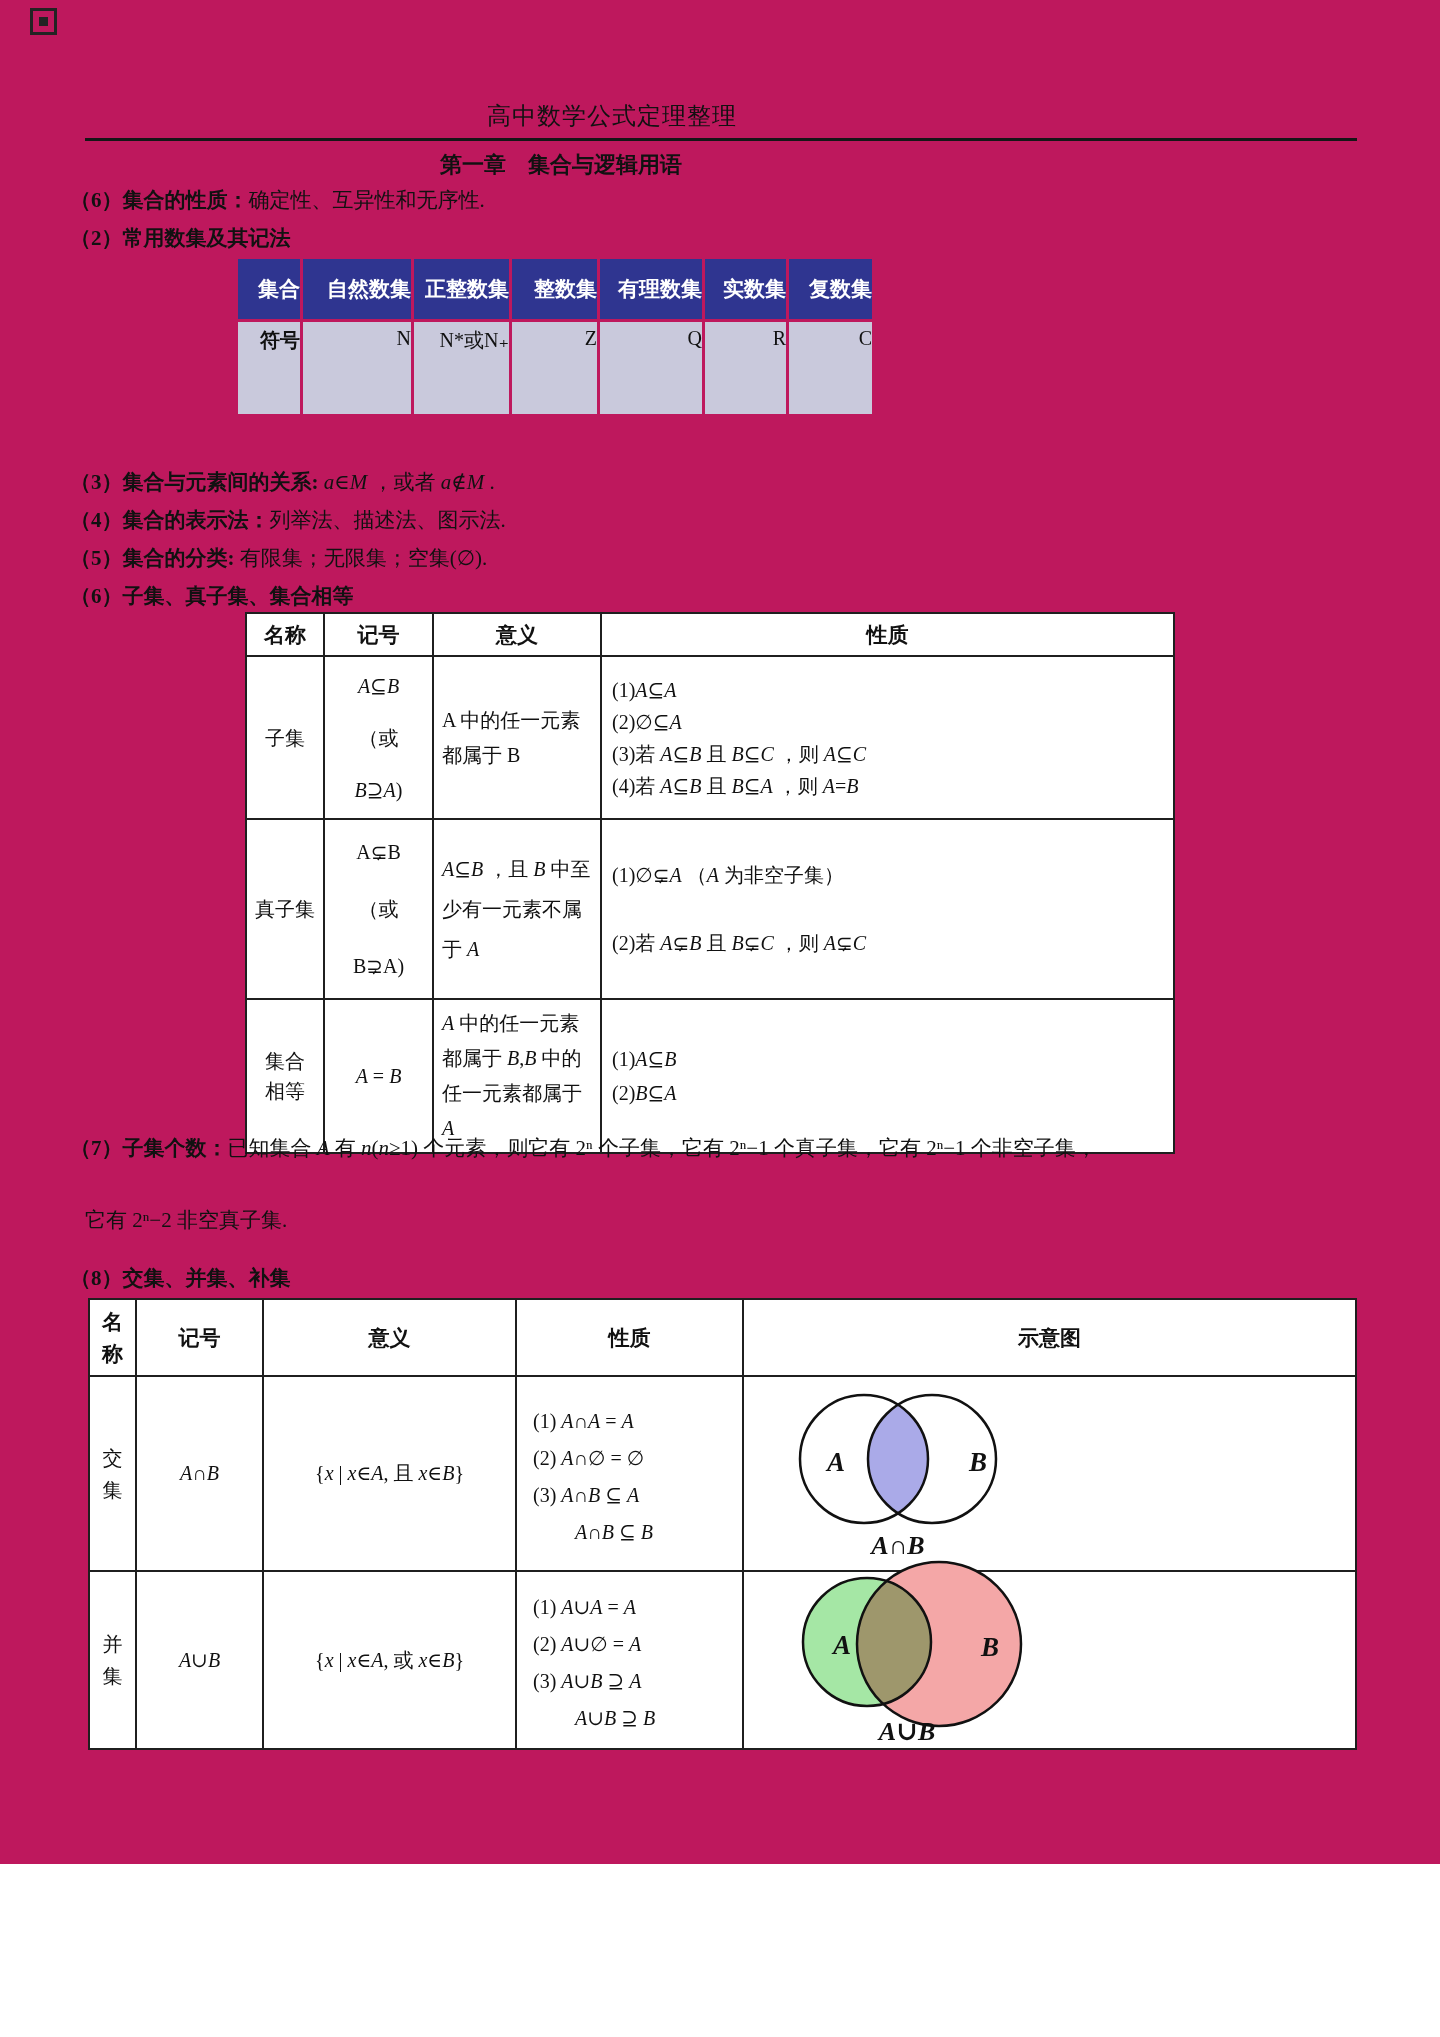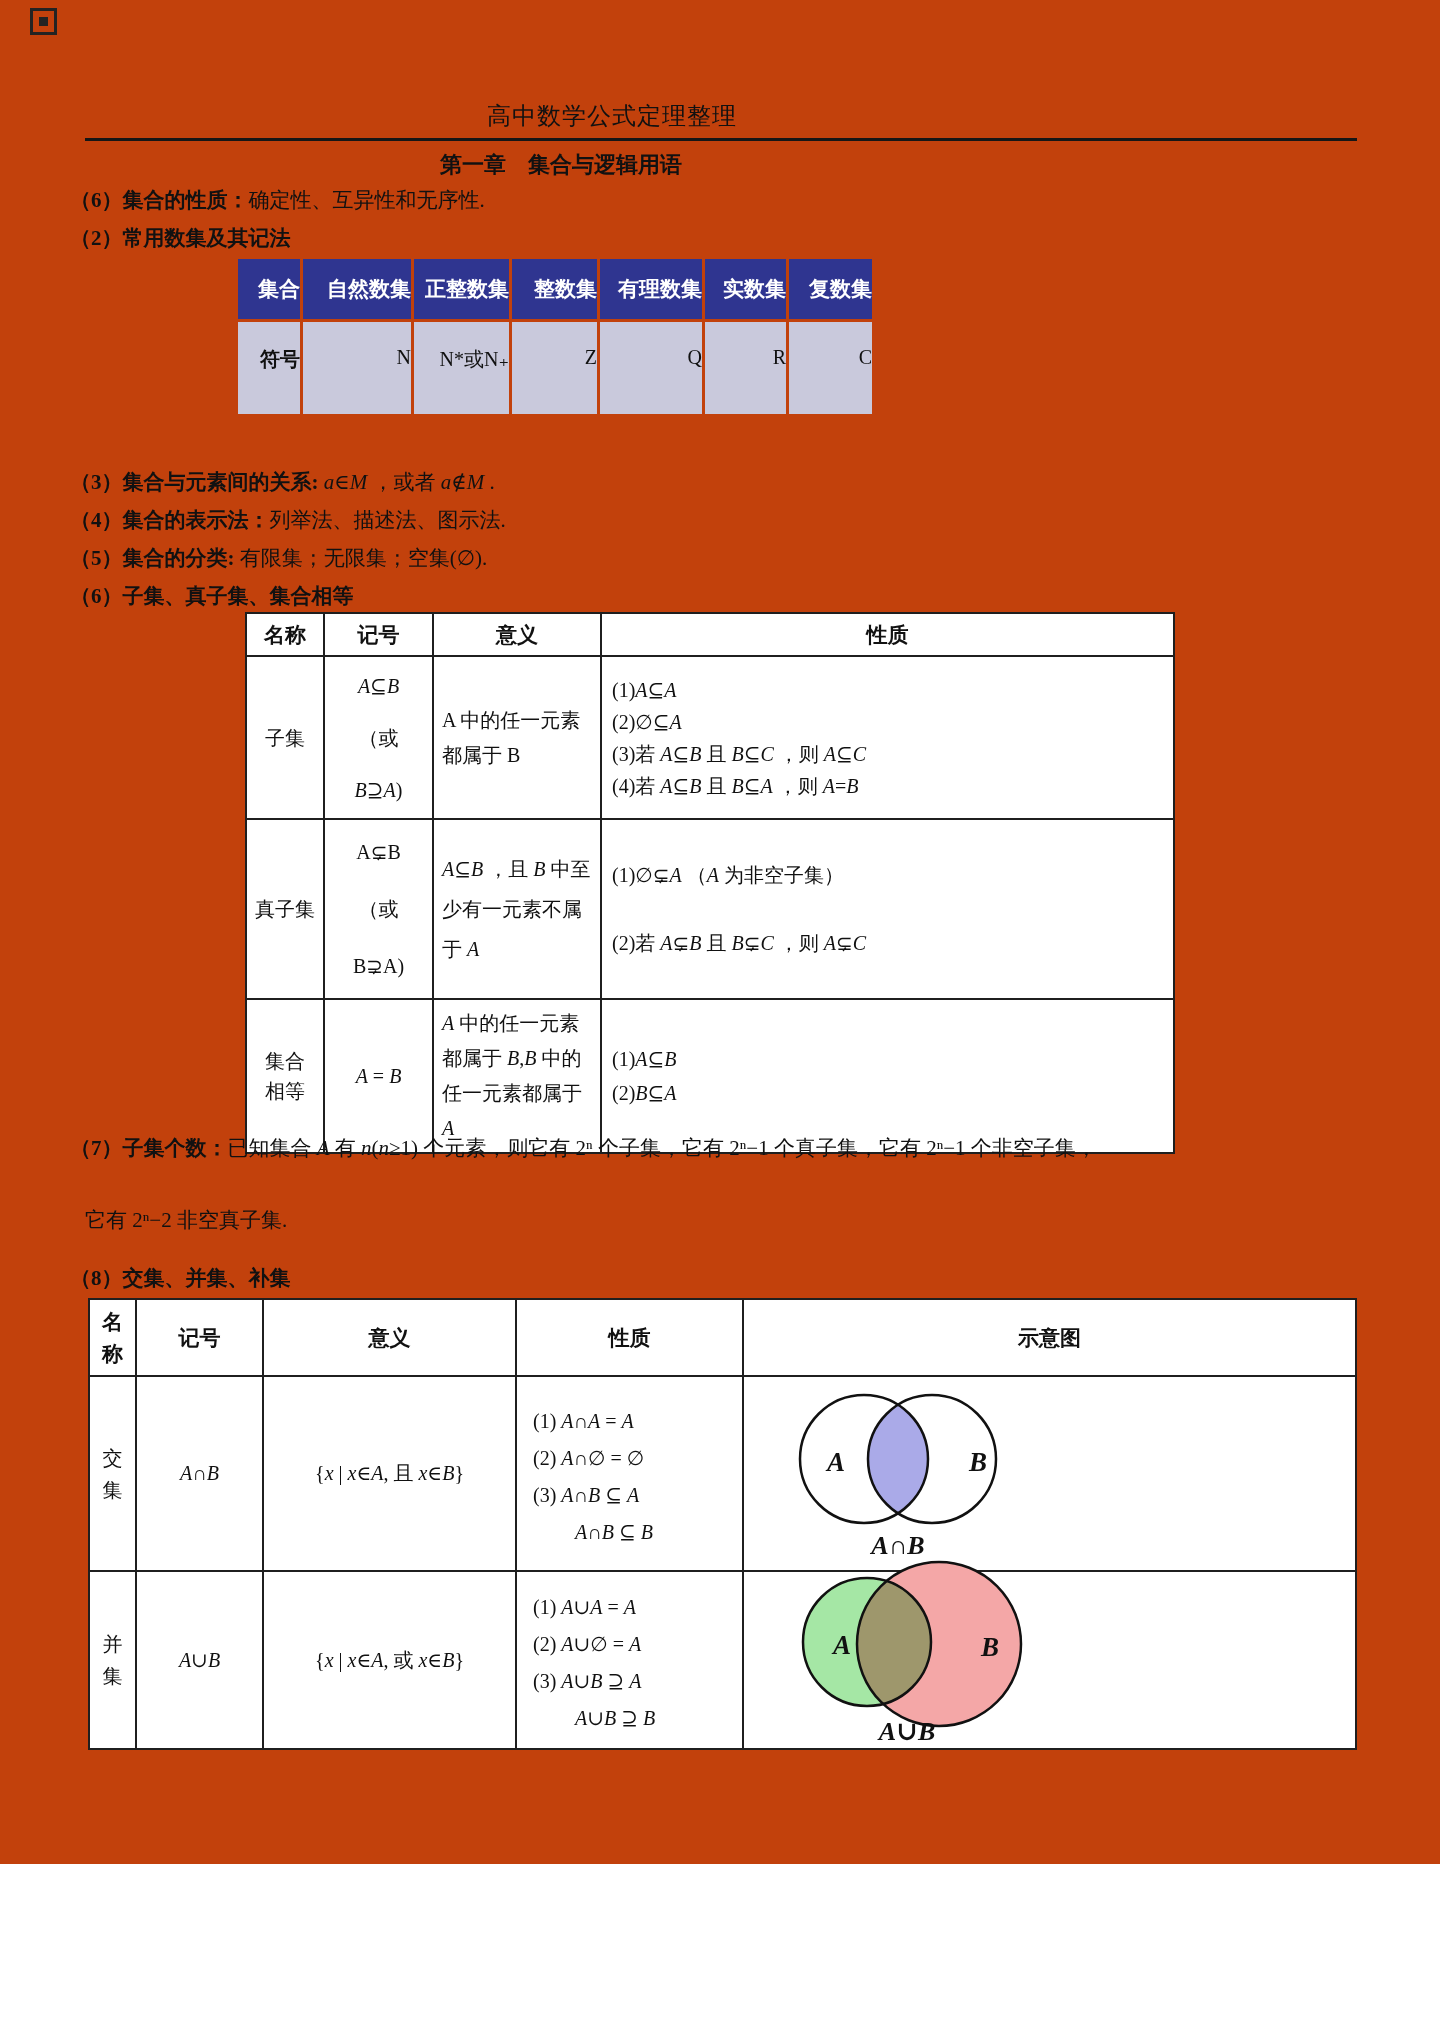--- a/index.html
+++ b/index.html
@@ -1,39 +1,39 @@
 <!DOCTYPE html>
 <html><head>
 <meta charset="utf-8">
 <style>
   * { margin:0; padding:0; box-sizing:border-box; }
   html,body { background:#ffffff; }
   .page {
-    position:relative; width:1440px; height:1864px; background:#c2410c;
+    position:relative; width:1440px; height:1864px; background:#be185d;
     font-family:"Liberation Serif","DejaVu Serif",serif; color:#111;
     overflow:hidden;
   }
   .corner-icon { position:absolute; left:30px; top:8px; width:27px; height:27px; border:3px solid #232323; }
   .corner-icon .inner { position:absolute; left:6px; top:6px; width:9px; height:9px; background:#232323; }
 
   .doc-title { position:absolute; top:100px; left:612px; transform:translateX(-50%);
     font-size:24px; letter-spacing:1px; white-space:nowrap; }
   .title-rule { position:absolute; top:138px; left:85px; width:1272px; height:3px; background:#161616; }
   .chapter { position:absolute; top:150px; left:561px; transform:translateX(-50%);
     font-size:22px; font-weight:bold; white-space:nowrap; }
 
   .item { position:absolute; left:70px; font-size:21px; white-space:nowrap; }
   .item .b { font-weight:bold; }
   .cont { position:absolute; left:85px; font-size:21px; white-space:nowrap; }
 
   
   table.numtable { position:absolute; left:235px; top:256px; border-collapse:separate; border-spacing:3px; table-layout:fixed; }
   .numtable td { text-align:right; }
   .numtable .nt-head td { background:#2f3590; color:#ffffff; font-weight:bold; font-size:21px; height:60px; vertical-align:middle; }
-  .numtable .nt-body td { background:#c9c9dc; color:#111; font-size:20px; height:92px; vertical-align:top; padding-top:24px; }
+  .numtable .nt-body td { background:#c9c9dc; color:#111; font-size:20px; height:92px; vertical-align:top; padding-top:5px; }
   .numtable .nt-body td.lbl { font-weight:bold; }
 
   
   table.grid { position:absolute; border-collapse:collapse; table-layout:fixed; background:#fff; }
   .grid td { border:2px solid #1f1f1f; font-size:20px; vertical-align:middle; }
   .grid td.hd { font-weight:bold; text-align:center; font-size:21px;margin-top:27px; }
   #subset-table { left:245px; top:612px; }
   #ops-table   { left:88px;  top:1298px; }
 
   .sub-name { text-align:center; padding:0 2px; word-break:break-all; line-height:30px; }

